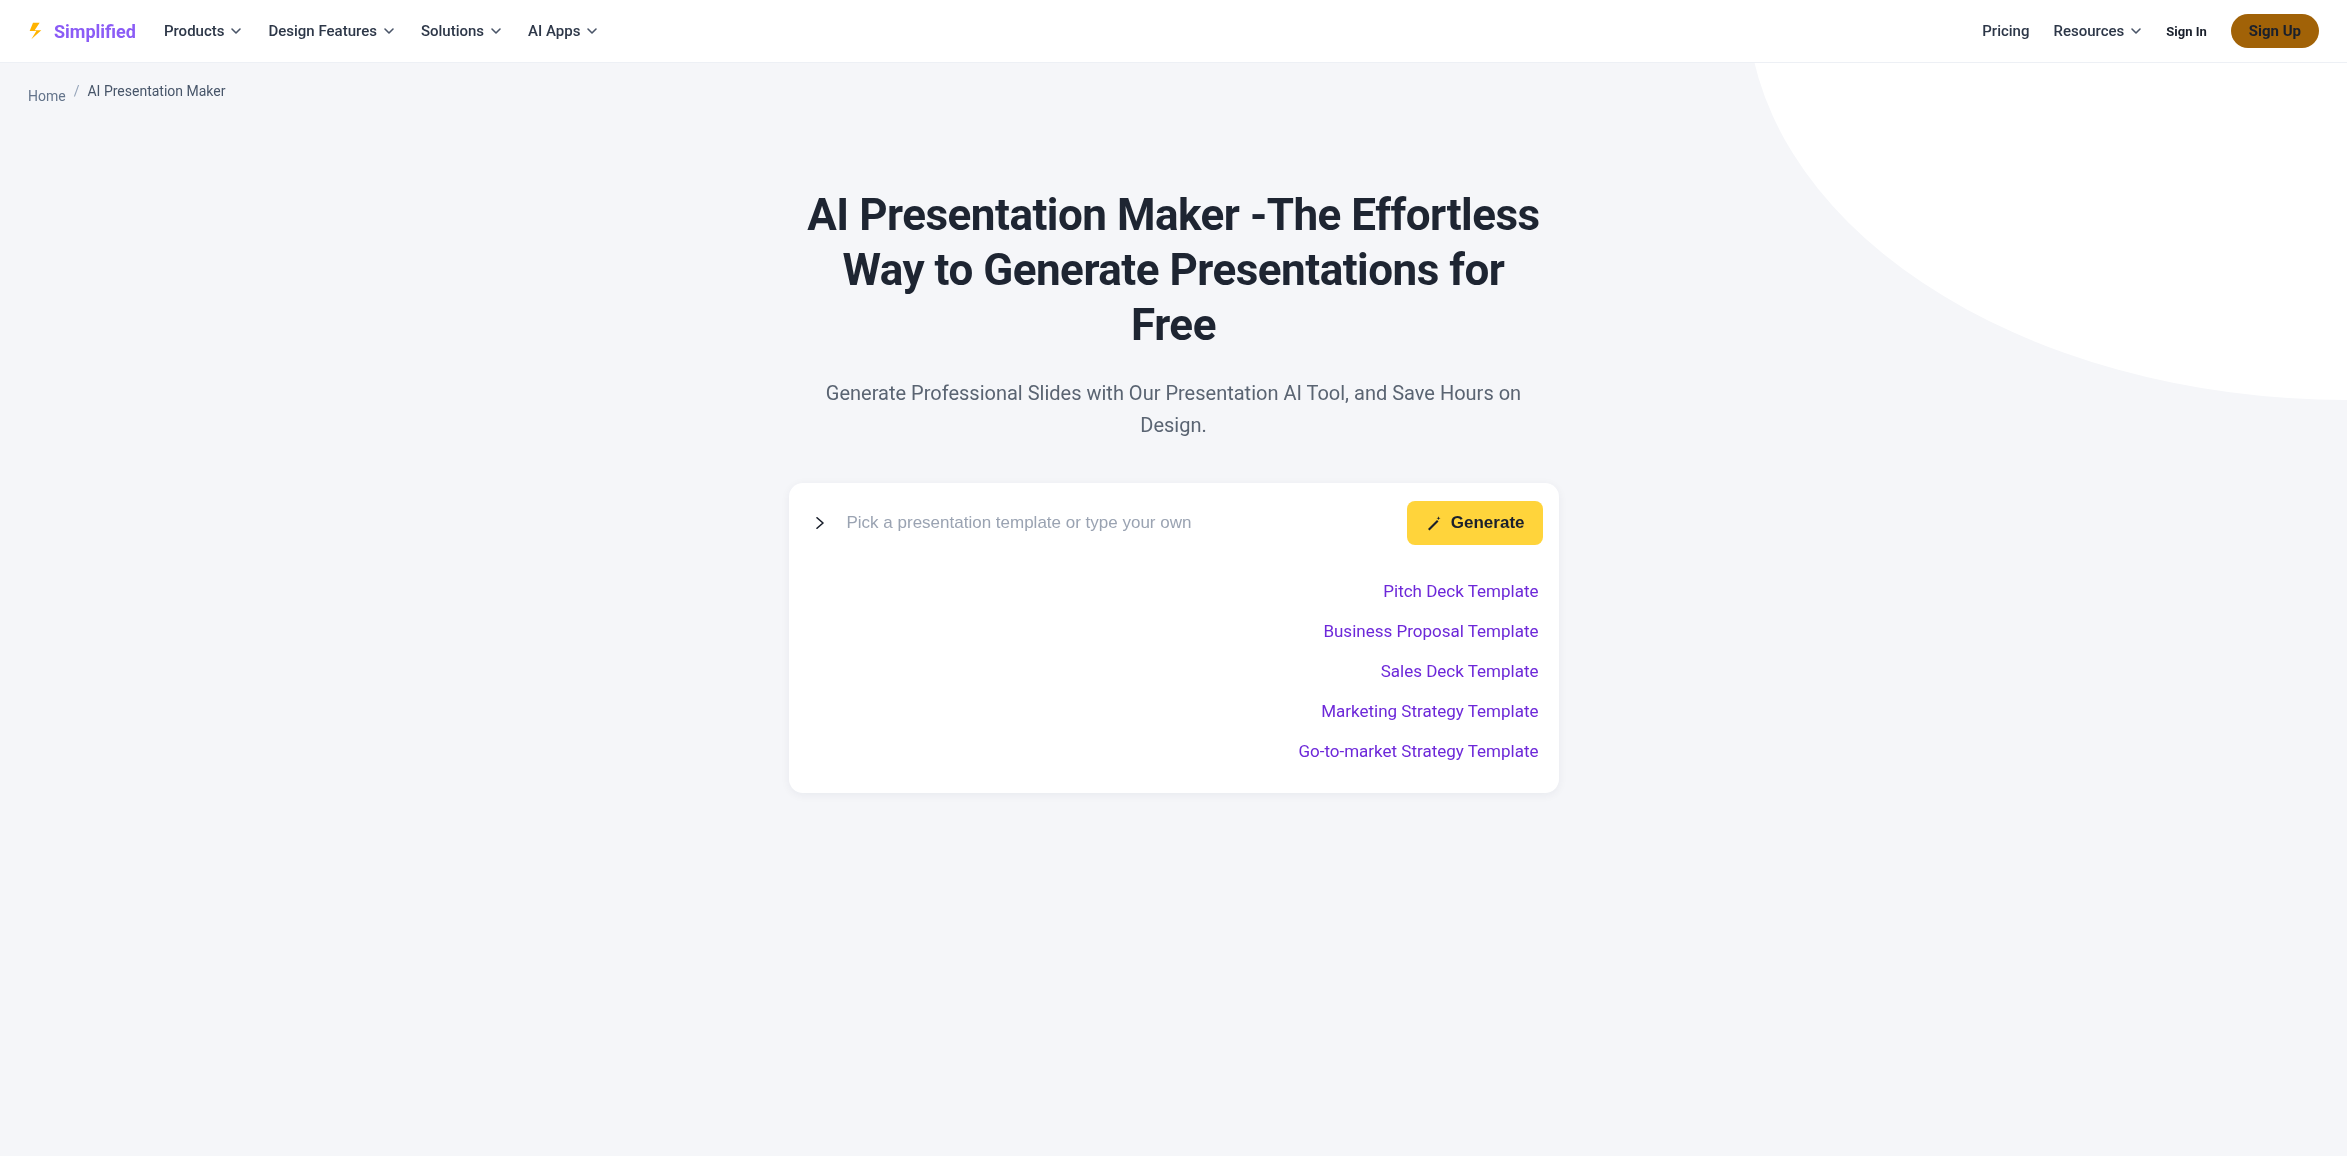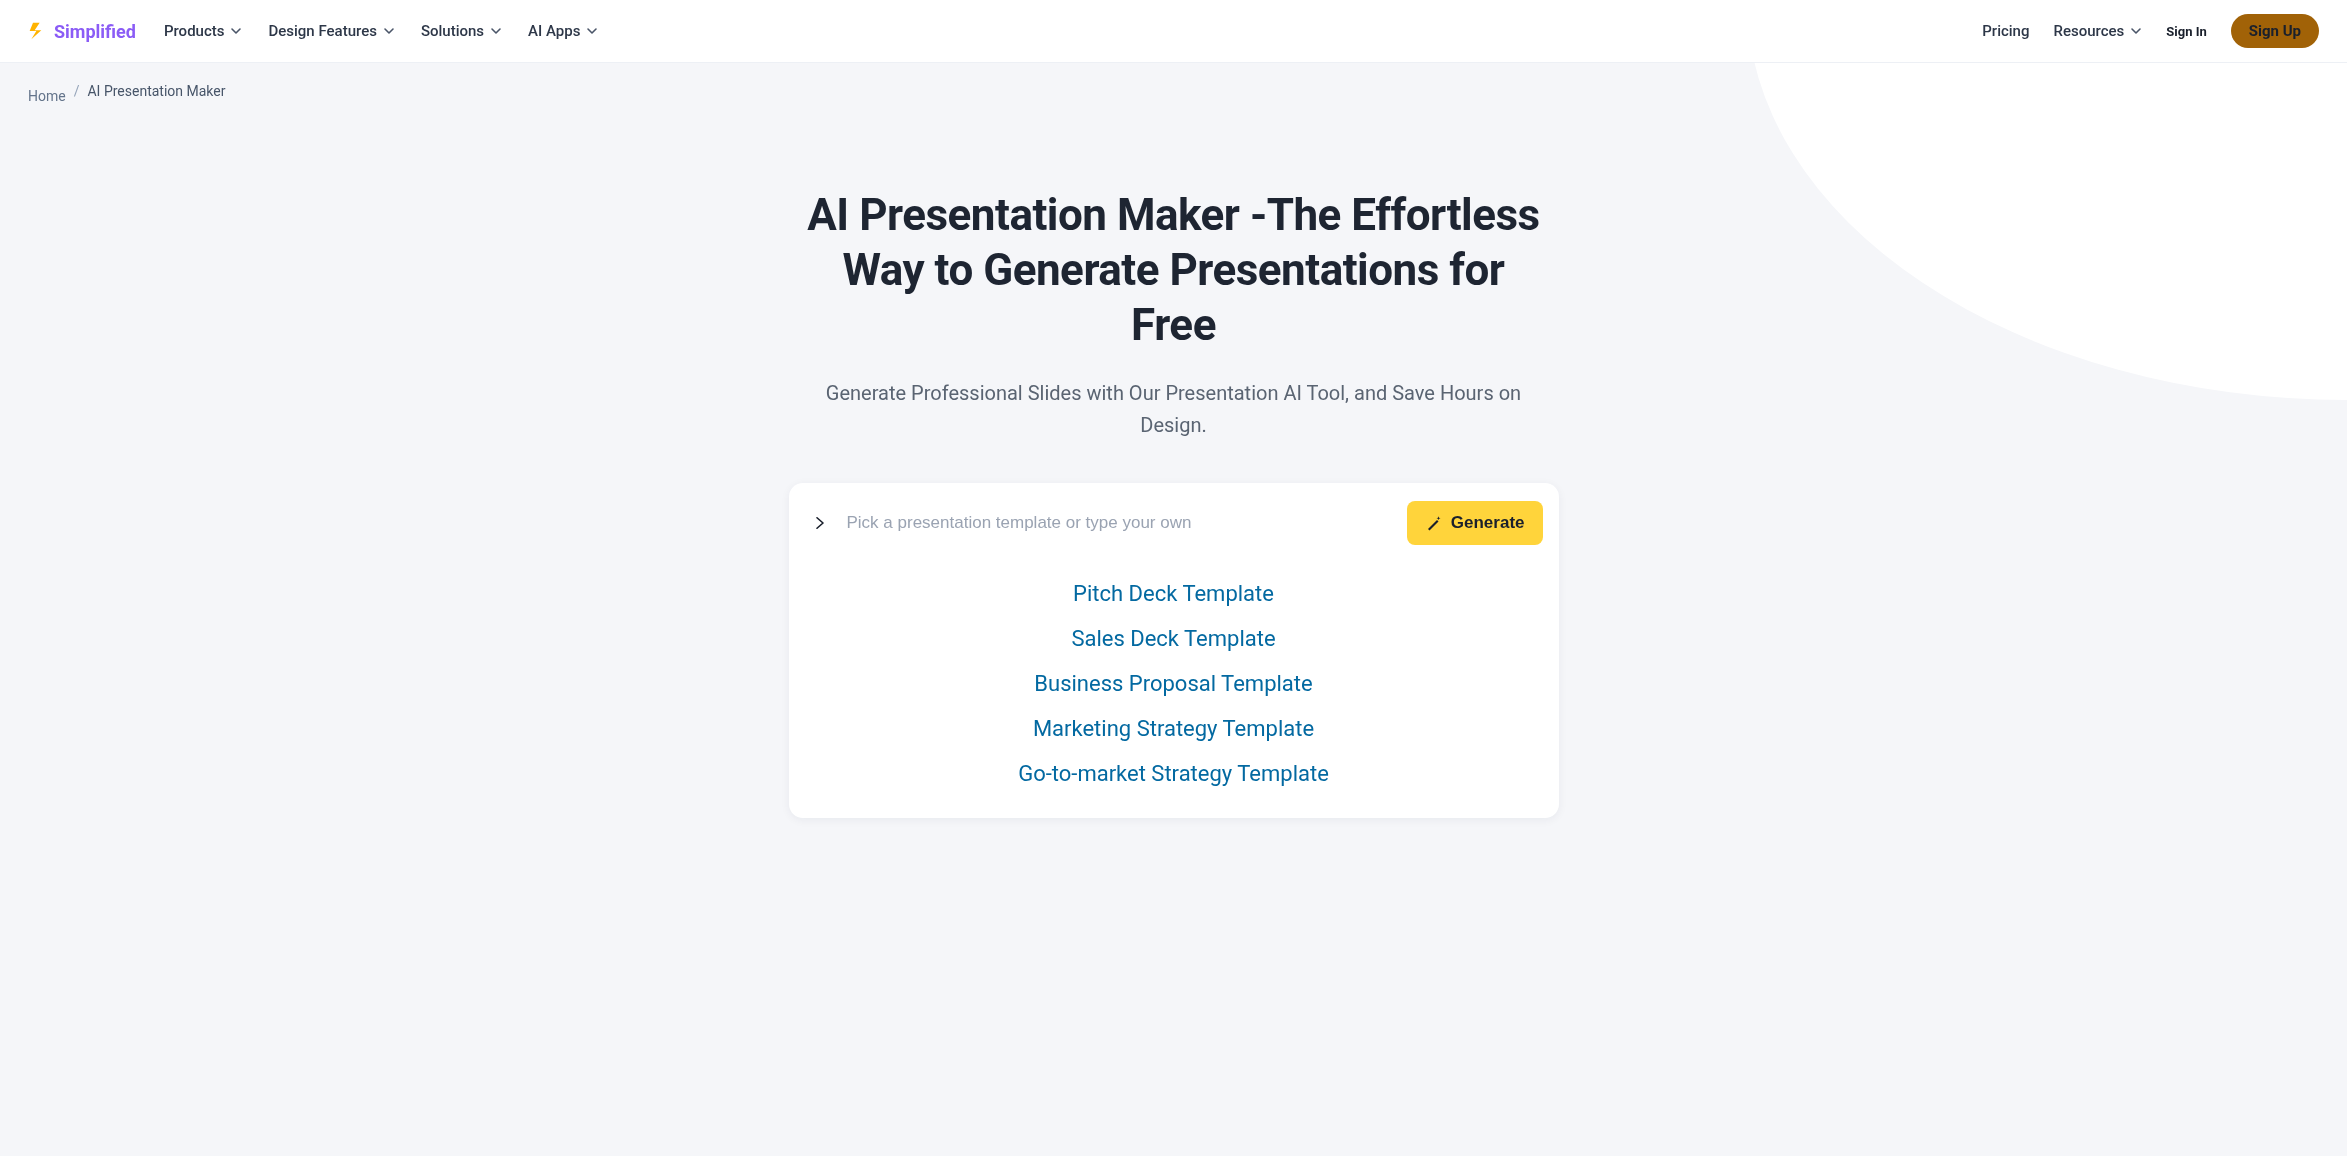--- a/index.html
+++ b/index.html
@@ -191,25 +191,25 @@
   width: 18px;
   height: 18px;
   display: inline-flex;
 }
 .template-list {
   margin-top: 26px;
   display: flex;
   flex-direction: column;
 }
 .template-item {
-  font-size: 22px;
-  color: #0369a1;
+  font-size: 17px;
+  color: #6d28d9;
   padding: 10px 4px;
   cursor: pointer;
-  text-align: center;
+  text-align: right;
 }
 </style>
 </head>
 <body>
 
 <div class="bg-curve"></div>
 
 <header class="header">
   <div class="header-left">
     <div class="logo">
@@ -294,18 +294,18 @@
         <svg viewBox="0 0 24 24" width="18" height="18">
           <path d="M4 20 L16 8 L18 10 L6 22 Z" fill="#1a202c"></path>
           <path d="M18 3 L18.7 5 L20.7 5.7 L18.7 6.4 L18 8.4 L17.3 6.4 L15.3 5.7 L17.3 5 Z" fill="#1a202c"></path>
         </svg>
       </span>
       <span>Generate</span>
     </button>
   </div>
   <div class="template-list">
     <div class="template-item">Pitch Deck Template</div>
+    <div class="template-item">Business Proposal Template</div>
     <div class="template-item">Sales Deck Template</div>
-    <div class="template-item">Business Proposal Template</div>
     <div class="template-item">Marketing Strategy Template</div>
     <div class="template-item">Go-to-market Strategy Template</div>
   </div>
 </div>
 
 </body></html>

